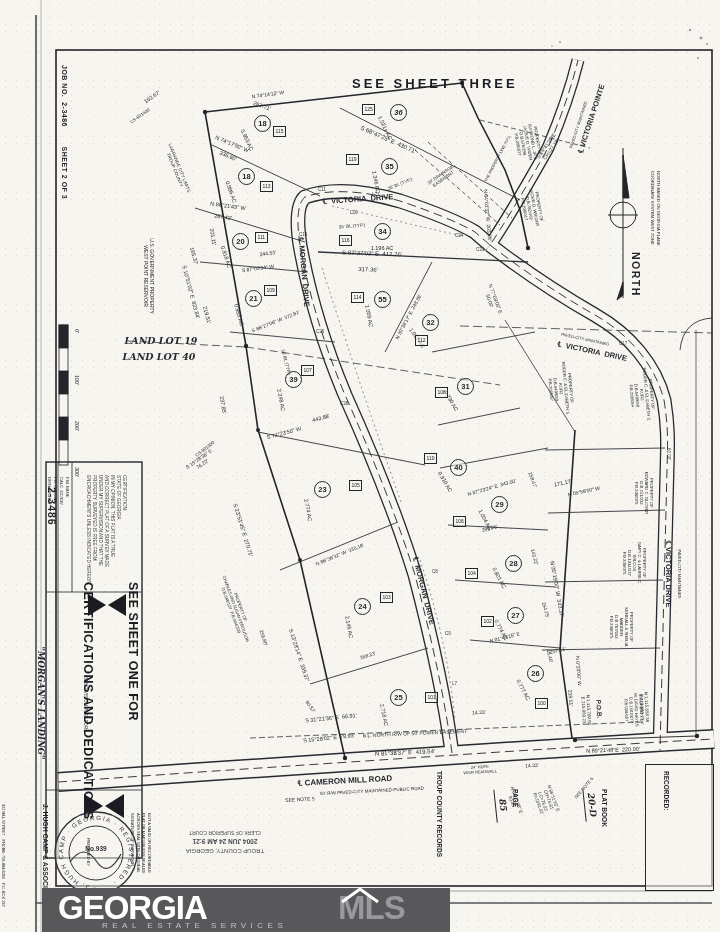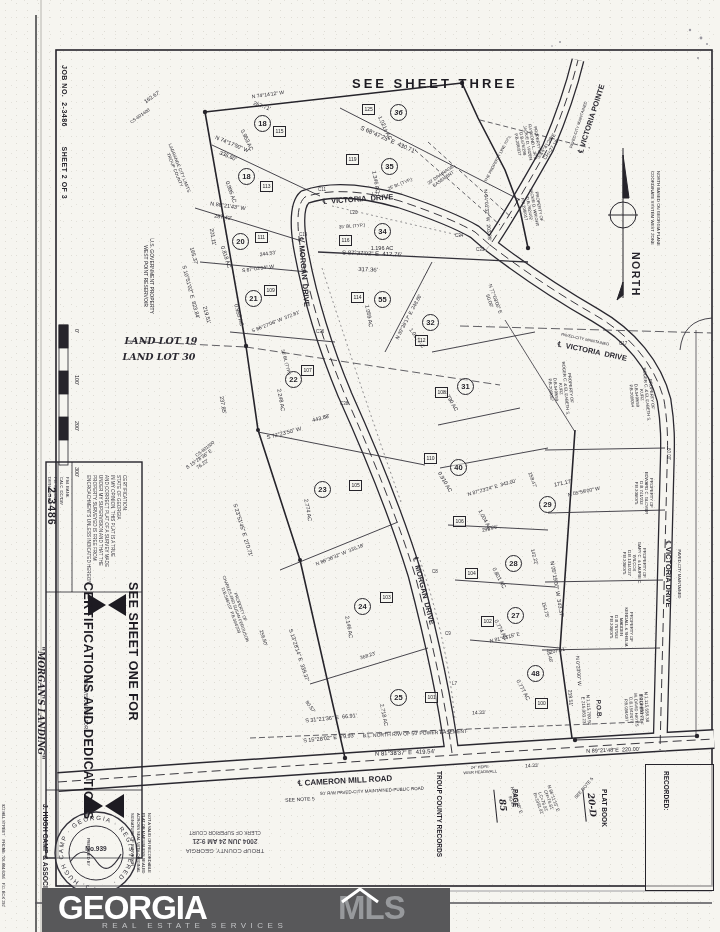--- a/index.html
+++ b/index.html
@@ -255,35 +255,35 @@
       </div>
     </div>
   <div class="lotnum" style="left: 254px; top: 106px;">18</div>
       <div class="ann" style="left: 247px; top: 131px; font-size: 5.5px; transform: translate(-50%, -50%) rotate(65deg);">0.953 AC</div>
       <div class="lotnum" style="left: 238px; top: 159px;">18</div>
       <div class="ann" style="left: 231px; top: 183px; font-size: 5.5px; transform: translate(-50%, -50%) rotate(70deg);">0.995 AC</div>
       <div class="lotnum" style="left: 232px; top: 224px;">20</div>
       <div class="ann" style="left: 226px; top: 248px; font-size: 5.5px; transform: translate(-50%, -50%) rotate(72deg);">0.818 AC</div>
       <div class="lotnum" style="left: 245px; top: 281px;">21</div>
       <div class="ann" style="left: 239px; top: 306px; font-size: 5.5px; transform: translate(-50%, -50%) rotate(75deg);">0.955 AC</div>
-      <div class="lotnum" style="left: 285px; top: 362px;">22</div>
+      <div class="lotnum" style="left: 285px; top: 362px;">39</div>
       <div class="ann" style="left: 281px; top: 391px; font-size: 5.5px; transform: translate(-50%, -50%) rotate(80deg);">2.248 AC</div>
       <div class="lotnum" style="left: 314px; top: 472px;">23</div>
       <div class="ann" style="left: 308px; top: 501px; font-size: 5.5px; transform: translate(-50%, -50%) rotate(80deg);">2.774 AC</div>
       <div class="lotnum" style="left: 354px; top: 589px;">24</div>
       <div class="ann" style="left: 349px; top: 618px; font-size: 5.5px; transform: translate(-50%, -50%) rotate(80deg);">2.146 AC</div>
       <div class="lotnum" style="left: 390px; top: 680px;">25</div>
       <div class="ann" style="left: 384px; top: 706px; font-size: 5.5px; transform: translate(-50%, -50%) rotate(78deg);">2.718 AC</div>
-      <div class="lotnum" style="left: 527px; top: 656px;">48</div>
+      <div class="lotnum" style="left: 527px; top: 656px;">26</div>
       <div class="ann" style="left: 523px; top: 681px; font-size: 5.5px; transform: translate(-50%, -50%) rotate(62deg);">0.777 AC</div>
       <div class="lotnum" style="left: 507px; top: 598px;">27</div>
       <div class="ann" style="left: 501px; top: 621px; font-size: 5.5px; transform: translate(-50%, -50%) rotate(62deg);">0.774 AC</div>
       <div class="lotnum" style="left: 505px; top: 546px;">28</div>
       <div class="ann" style="left: 499px; top: 569px; font-size: 5.5px; transform: translate(-50%, -50%) rotate(62deg);">0.801 AC</div>
-      <div class="lotnum" style="left: 491px; top: 487px; margin-left: 48px;">29</div>
+      <div class="lotnum" style="left: 491px; top: 487px;">29</div>
       <div class="ann" style="left: 485px; top: 511px; font-size: 5.5px; transform: translate(-50%, -50%) rotate(62deg);">1.004 AC</div>
       <div class="lotnum" style="left: 450px; top: 450px;">40</div>
       <div class="ann" style="left: 445px; top: 473px; font-size: 5.5px; transform: translate(-50%, -50%) rotate(60deg);">0.910 AC</div>
       <div class="lotnum" style="left: 457px; top: 369px;">31</div>
       <div class="ann" style="left: 451px; top: 392px; font-size: 5.5px; transform: translate(-50%, -50%) rotate(60deg);">0.790 AC</div>
       <div class="lotnum" style="left: 422px; top: 305px;">32</div>
       <div class="ann" style="left: 417px; top: 329px; font-size: 5.5px; transform: translate(-50%, -50%) rotate(55deg);">1.017 AC</div>
       <div class="lotnum" style="left: 374px; top: 282px;">55</div>
       <div class="ann" style="left: 369px; top: 307px; font-size: 5.5px; transform: translate(-50%, -50%) rotate(80deg);">1.059 AC</div>
       <div class="lotnum" style="left: 374px; top: 214px;">34</div>
@@ -328,21 +328,21 @@
       <div class="ann b" style="left: 423px; top: 582px; font-size: 7.5px; transform: translate(-50%, -50%) rotate(76deg);">℄  MORGAN  DRIVE</div>
       <div class="ann b" style="left: 592px; top: 343px; font-size: 7.5px; transform: translate(-50%, -50%) rotate(12deg);">℄  VICTORIA  DRIVE</div>
       <div class="ann" style="left: 585px; top: 331px; font-size: 4px; transform: translate(-50%, -50%) rotate(12deg);">PAVED-CITY MAINTAINED</div>
       <div class="ann b" style="left: 668px; top: 565px; font-size: 7.5px; transform: translate(-50%, -50%) rotate(90deg);">℄ VICTORIA DRIVE</div>
       <div class="ann" style="left: 679px; top: 565px; font-size: 4px; transform: translate(-50%, -50%) rotate(90deg);">PAVED-CITY MAINTAINED</div>
       <div class="ann b" style="left: 592px; top: 110px; font-size: 7.5px; transform: translate(-50%, -50%) rotate(-72deg);">℄ VICTORIA POINTE</div>
       <div class="ann" style="left: 579px; top: 116px; font-size: 4px; transform: translate(-50%, -50%) rotate(-72deg);">PAVED-CITY MAINTAINED</div>
       <div class="ann b" style="left: 345px; top: 772px; font-size: 8px; transform: translate(-50%, -50%) rotate(-3deg);">℄ CAMERON MILL ROAD</div>
       <div class="ann" style="left: 372px; top: 782px; font-size: 4.5px; transform: translate(-50%, -50%) rotate(-3deg);">50' R/W PAVED-CITY MAINTAINED-PUBLIC ROAD</div>
       <div class="ann ser" style="left: 161px; top: 332px; font-size: 9.5px; transform: translate(-50%, -50%) rotate(0deg);">LAND LOT 19</div>
-      <div class="ann ser" style="left: 159px; top: 348px; font-size: 9.5px; transform: translate(-50%, -50%) rotate(0deg);">LAND LOT 30</div>
+      <div class="ann ser" style="left: 159px; top: 348px; font-size: 9.5px; transform: translate(-50%, -50%) rotate(0deg);">LAND LOT 40</div>
       <div class="ann" style="left: 148px; top: 267px; font-size: 5px; transform: translate(-50%, -50%) rotate(90deg);">U.S. GOVERNMENT PROPERTY
 WEST POINT RESERVOIR</div>
       <div class="ann" style="left: 177px; top: 160px; font-size: 4.5px; transform: translate(-50%, -50%) rotate(68deg);">LAGRANGE CITY LIMITS
 TROUP COUNTY</div>
       <div class="ann" style="left: 152px; top: 88px; font-size: 5.5px; transform: translate(-50%, -50%) rotate(-35deg);">162.67'</div>
       <div class="ann" style="left: 140px; top: 107px; font-size: 4.5px; transform: translate(-50%, -50%) rotate(-35deg);">CS-801400</div>
       <div class="ann" style="left: 268px; top: 86px; font-size: 5px; transform: translate(-50%, -50%) rotate(-8deg);">N 74°14'12" W</div>
       <div class="ann" style="left: 262px; top: 97px; font-size: 5.5px; transform: translate(-50%, -50%) rotate(20deg);">267.71'</div>
       <div class="ann" style="left: 232px; top: 135px; font-size: 5.5px; transform: translate(-50%, -50%) rotate(23deg);">N 74°17'50" W</div>
       <div class="ann" style="left: 228px; top: 147px; font-size: 5.5px; transform: translate(-50%, -50%) rotate(23deg);">336.60'</div>

